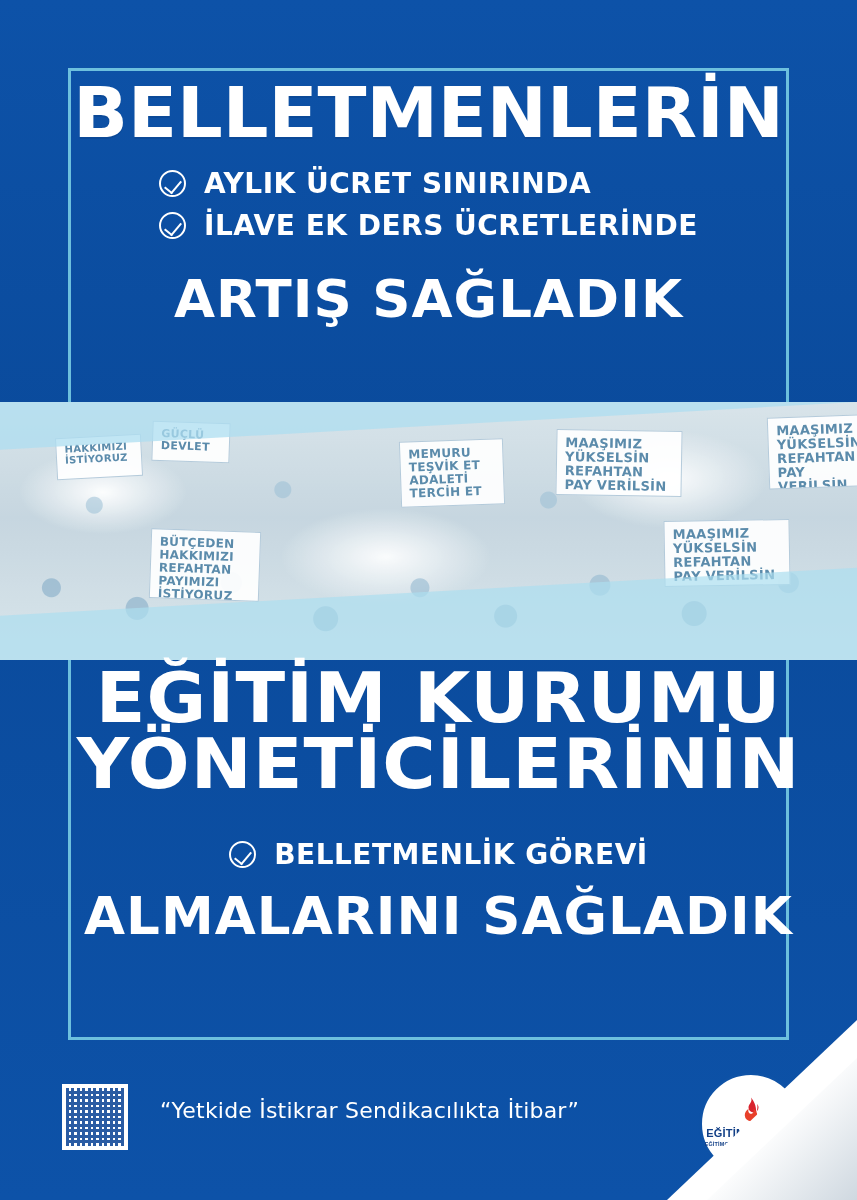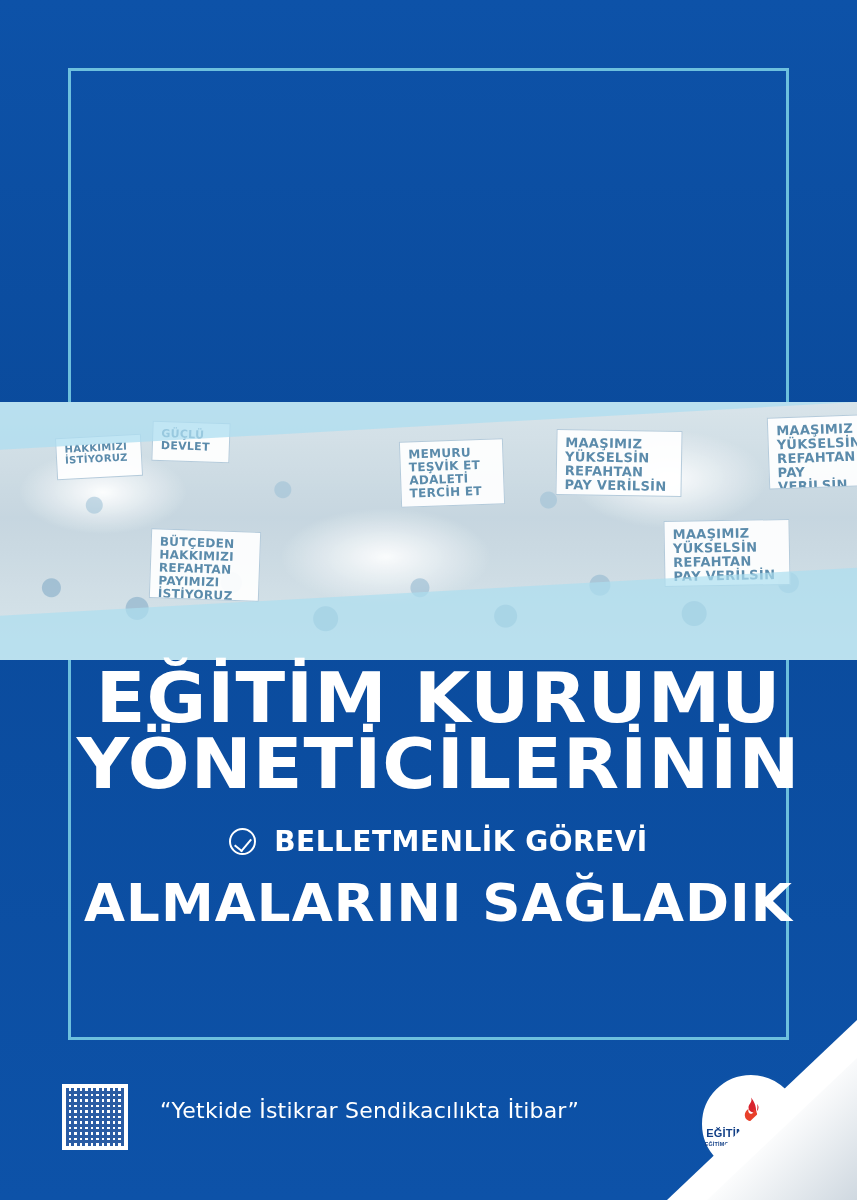--- a/index.html
+++ b/index.html
@@ -261,20 +261,36 @@
     box-shadow: -6px -6px 14px rgba(0,0,0,.18);
   }
 </style>
 </head>
 <body>
 
 <div id="poster">
 
   <div class="frame"></div>
 
+  <div class="top-block">
+    <div class="headline h-main">BELLETMENLERİN</div>
+
+    <div class="check-list">
+      <div class="check-row">
+        <span class="check-icon"></span>
+        <span class="check-text">AYLIK ÜCRET SINIRINDA</span>
+      </div>
+      <div class="check-row">
+        <span class="check-icon"></span>
+        <span class="check-text">İLAVE EK DERS ÜCRETLERİNDE</span>
+      </div>
+    </div>
+
+    <div class="headline h-sub" style="margin-top:26px;">ARTIŞ SAĞLADIK</div>
+  </div>
 
   <div class="photo-band">
     <div class="photo-inner"></div>
     <div class="crowd-dots"></div>
 
     <div class="placard" style="left:56px; top:34px; width:86px; height:42px; font-size:10px; transform:rotate(-3deg);">HAKKIMIZI İSTİYORUZ</div>
     <div class="placard" style="left:152px; top:20px; width:78px; height:40px; font-size:11px; transform:rotate(2deg);">GÜÇLÜ DEVLET</div>
     <div class="placard" style="left:400px; top:38px; width:104px; height:66px; font-size:12px; transform:rotate(-2deg);">MEMURU TEŞVİK ET ADALETİ TERCİH ET</div>
     <div class="placard" style="left:556px; top:28px; width:126px; height:66px; font-size:13px; transform:rotate(1deg);">MAAŞIMIZ YÜKSELSİN REFAHTAN PAY VERİLSİN</div>
     <div class="placard" style="left:768px; top:14px; width:96px; height:72px; font-size:13px; transform:rotate(-2deg);">MAAŞIMIZ YÜKSELSİN REFAHTAN PAY VERİLSİN</div>
@@ -282,21 +298,21 @@
     <div class="placard" style="left:664px; top:118px; width:126px; height:66px; font-size:13px; transform:rotate(-1deg);">MAAŞIMIZ YÜKSELSİN REFAHTAN PAY VERİLSİN</div>
 
     <div class="band-streak-top"></div>
     <div class="band-streak-bottom"></div>
   </div>
 
   <div class="bottom-block">
     <div class="headline h-big">EĞİTİM KURUMU</div>
     <div class="headline h-big2">YÖNETİCİLERİNİN</div>
 
-    <div class="check-list" style="margin-top:28px;">
+    <div class="check-list" style="margin-top:41px;">
       <div class="check-row">
         <span class="check-icon"></span>
         <span class="check-text">BELLETMENLİK GÖREVİ</span>
       </div>
     </div>
 
     <div class="headline h-last" style="margin-top:14px;">ALMALARINI SAĞLADIK</div>
   </div>
 
   <div class="footer">

